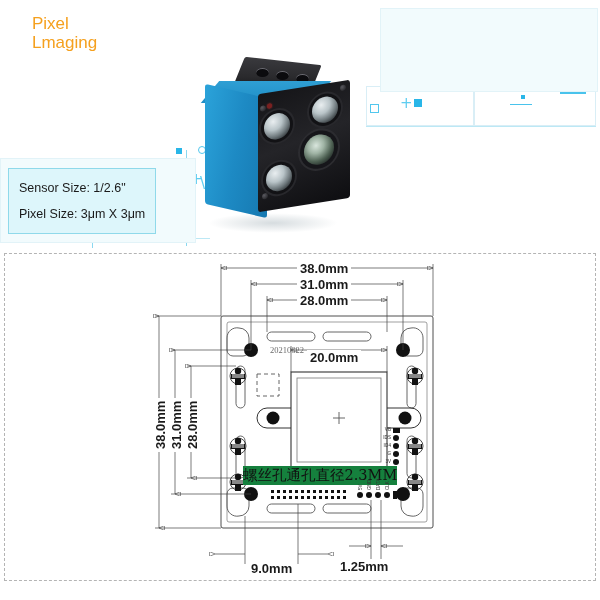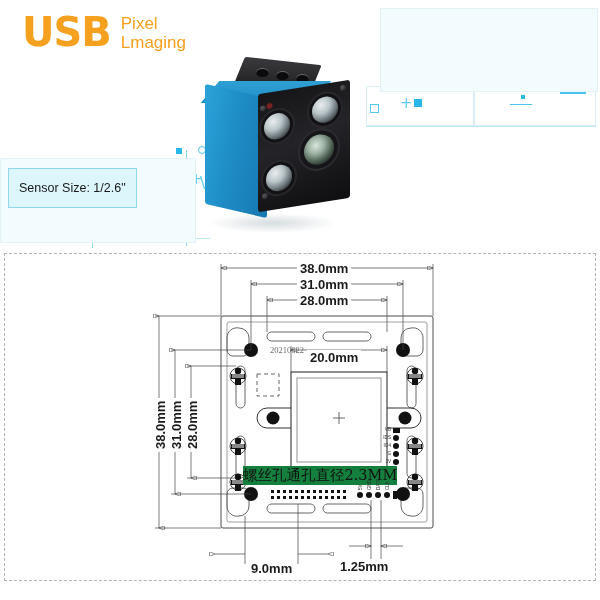--- a/index.html
+++ b/index.html
@@ -265,21 +265,20 @@
   <div class="deco deco-plus" style="left:190px;top:172px;">+</div>
   <div class="deco deco-plus" style="left:12px;top:230px;">+</div>
   <div class="deco deco-sq" style="left:24px;top:236px;width:5px;height:5px;"></div>
   <div class="deco deco-sq" style="left:100px;top:238px;width:4px;height:4px;"></div>
   <div class="deco deco-line" style="left:114px;top:237px;width:22px;"></div>
   <div class="deco deco-sq" style="left:24px;top:160px;width:4px;height:4px;"></div>
   <div class="deco deco-plus" style="left:200px;top:176px;">\</div>
   <div class="deco deco-ring" style="left:198px;top:146px;width:8px;height:8px;border-radius:50%;"></div>
 
   <div id="logo">
-    <span id="logo-usb">USB</span>
     <div id="logo-sub">
       <div>Pixel</div>
       <div>Lmaging</div>
     </div>
   </div>
 
   <div id="camera">
     <div id="cam-shadow"></div>
 
     <div id="bracket-side"></div>
@@ -300,20 +299,21 @@
       <div class="screw" style="left:82px;top:4px;"></div>
       <div id="ir-dot" style="left:9px;top:11px;"></div>
     </div>
   </div>
 
   <div class="callout-shadow" id="shadow-specs"></div>
 
   <div class="callout-shadow" id="shadow-sensor"></div>
   <div class="callout" id="callout-sensor">
     <div>Sensor Size: 1/2.6"</div>
+    <div>Pixel Size: 3μm X 3μm</div>
   </div>
 </div>
 
 <div id="diagram-frame">
   <svg id="diagram" viewBox="0 0 592 328">
     <defs>
       <marker id="arrR" markerWidth="9" markerHeight="7" refX="8" refY="3.5" orient="auto">
         <path d="M0,0 L8,3.5 L0,7 z" fill="none" stroke="#333" stroke-width="0.8"></path>
       </marker>
       <marker id="arrL" markerWidth="9" markerHeight="7" refX="1" refY="3.5" orient="auto">

